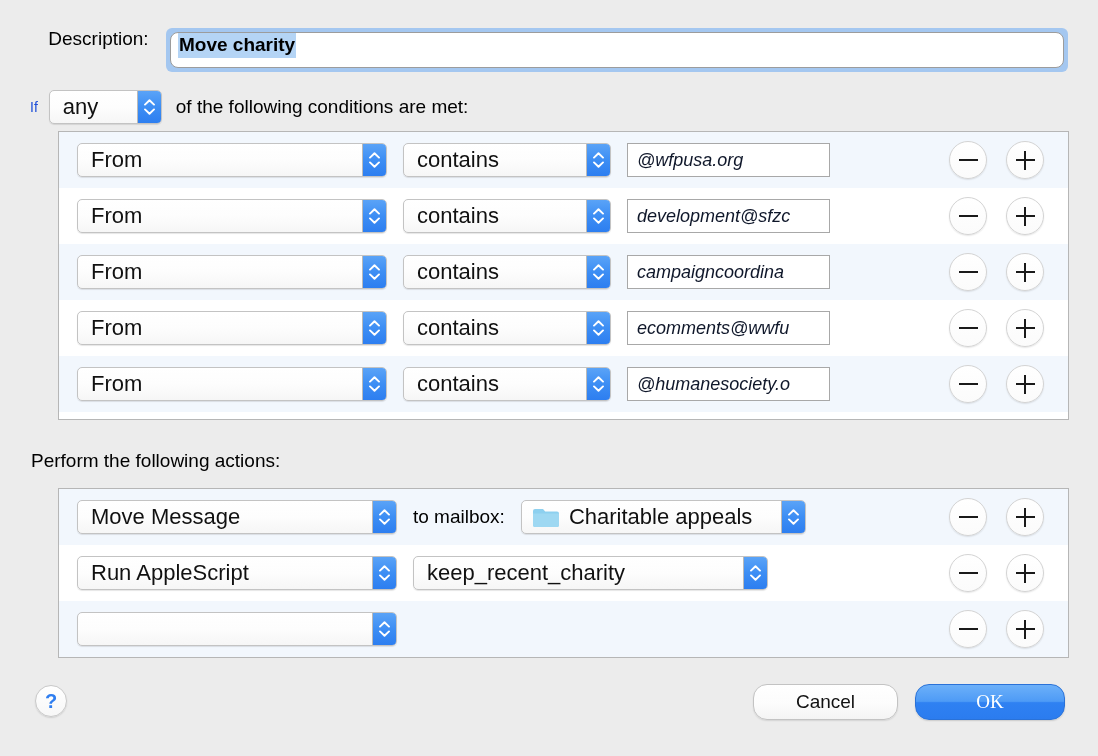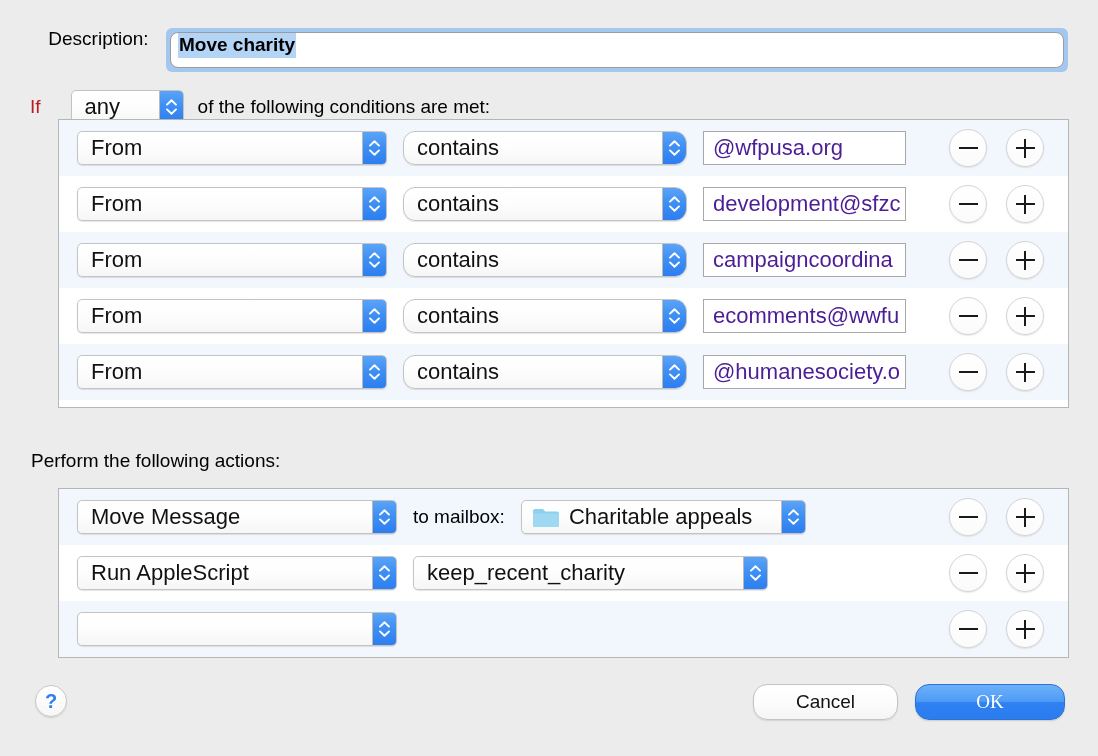--- a/index.html
+++ b/index.html
@@ -43,21 +43,21 @@
     background: #b4d4f5;
     padding: 1px 1px 2px 1px;
     white-space: nowrap;
   }
 
   
   .if-row {
     position: absolute; left: 30px; top: 90px;
     display: flex; align-items: center;
   }
-  .if-label { font-size: 19px; color: #b91c1c; margin-right: 30px; }
+  .if-label { font-size: 14px; color: #1d4ed8; margin-right: 11px; }
   .if-suffix { font-size: 19px; color: #000; margin-left: 14px; }
 
   
   .popup {
     position: relative;
     display: inline-flex; align-items: center;
     height: 34px;
     background: linear-gradient(to bottom, #ffffff 0%, #fdfdfd 50%, #f6f6f6 100%);
     border: 1px solid #c3c3c3;
     border-radius: 5px;
@@ -78,35 +78,35 @@
     border-left: 1px solid #b9b9b9;
     display: flex; flex-direction: column;
     align-items: center; justify-content: center;
     gap: 2px;
   }
   .chev { width: 11px; height: 7px; display: block; }
 
   
   .popup.any   { width: 113px; }
   .popup.crit  { width: 310px; }
-  .popup.oper  { width: 284px; border-radius: 12px; }
+  .popup.oper  { width: 208px; }
   .popup.act   { width: 320px; }
   .popup.mbox  { width: 285px; padding-left: 10px; }
   .popup.script{ width: 355px; }
 
   .popup.mbox .folder-ico { flex: 0 0 auto; margin-right: 9px; display:block; }
 
   
   .panel {
     position: absolute;
     background: #ffffff;
     border: 1px solid #b6b6b6;
     overflow: hidden;
   }
-  #conditions-panel { left: 58px; top: 119px; width: 1011px; height: 289px; }
+  #conditions-panel { left: 58px; top: 131px; width: 1011px; height: 289px; }
   #actions-panel    { left: 58px; top: 488px; width: 1011px; height: 170px; }
 
   .row {
     display: flex; align-items: center;
     height: 56px;
     padding-left: 18px;
     background: #ffffff;
   }
   .row.odd { background: #f2f7fd; }
 
@@ -116,22 +116,23 @@
     height: 34px; width: 203px;
     background: #ffffff;
     border: 1px solid #a8a8a8;
     display: flex; align-items: center;
     padding-left: 9px;
     overflow: hidden;
     cursor: text;
     flex: 0 0 auto;
   }
   .textfield span {
-    font-size: 22px; color: #4c1d95;
+    font-size: 18px; color: #0f172a;
     white-space: nowrap;
+    font-style: italic;
   }
 
   
   .pm-group { margin-left: auto; display: flex; align-items: center; gap: 19px; padding-right: 24px; }
   .pmbtn {
     width: 38px; height: 38px; border-radius: 50%;
     background: linear-gradient(to bottom, #ffffff 0%, #fbfbfb 100%);
     border: 1px solid #d4d4d4;
     box-shadow: 0 1px 1.5px rgba(0,0,0,0.10);
     display: flex; align-items: center; justify-content: center;

